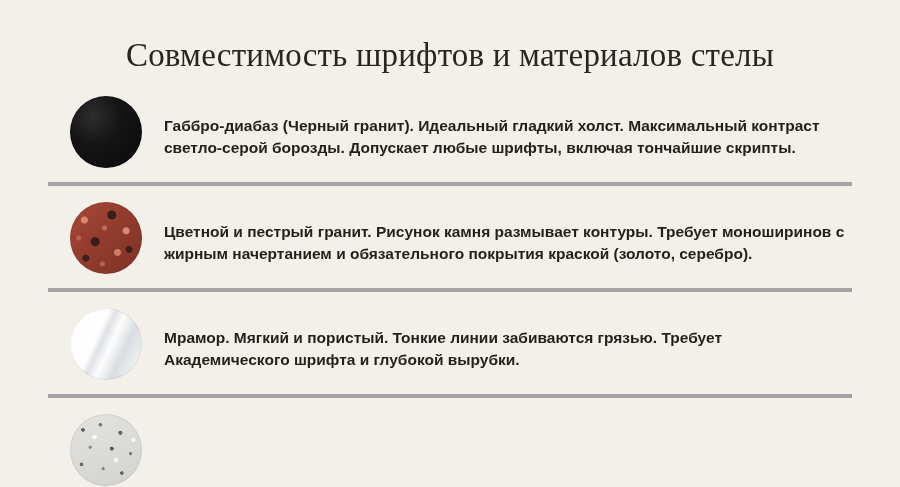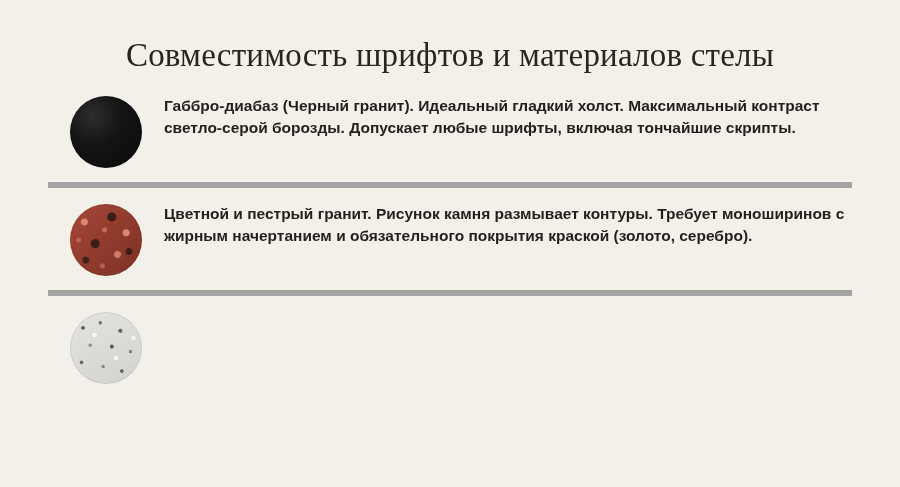--- a/index.html
+++ b/index.html
@@ -32,21 +32,21 @@
     line-height: 1.2;
     white-space: nowrap;
   }
   .rows {
     margin: 0 48px 0 48px;
   }
   .row {
     display: flex;
     align-items: flex-start;
     padding: 14px 0 14px 0;
-    border-top: 6px solid #a3a3a3;
+    border-top: 4px solid #a3a3a3;
   }
   .row.first {
     border-top: none;
     padding-top: 8px;
   }
   .swatch-wrap {
     width: 116px;
     flex: 0 0 116px;
     display: flex;
     justify-content: center;
@@ -60,20 +60,21 @@
     box-shadow: inset 0 0 0 1px rgba(0,0,0,0.08);
   }
   .row-text {
     flex: 1 1 auto;
     font-size: 15.5px;
     line-height: 1.42;
     color: #241f1c;
     font-weight: 700;
     padding-top: 1px;
     padding-right: 4px;
+    margin-top: 20px;
   }
 
   
   .sw-black {
     background:
       radial-gradient(circle at 32% 28%, #2e2e2e 0%, #141414 40%, #0a0a0a 100%);
   }
   .sw-red {
     background-color: #9d4132;
     background-image:
@@ -130,20 +131,26 @@
       <div class="row-text">Габбро-диабаз (Черный гранит). Идеальный гладкий холст. Максимальный контраст светло-серой борозды. Допускает любые шрифты, включая тончайшие скрипты.</div>
     </div>
 
     <div class="row">
       <div class="swatch-wrap">
         <div class="swatch sw-red"></div>
       </div>
       <div class="row-text">Цветной и пестрый гранит. Рисунок камня размывает контуры. Требует моноширинов с жирным начертанием и обязательного покрытия краской (золото, серебро).</div>
     </div>
 
+    <div class="row">
+      <div class="swatch-wrap">
+        <div class="swatch sw-marble"></div>
+      </div>
+      <div class="row-text">Мрамор. Мягкий и пористый. Тонкие линии забиваются грязью. Требует Академического шрифта и глубокой вырубки.</div>
+    </div>
 
     <div class="row">
       <div class="swatch-wrap">
         <div class="swatch sw-concrete"></div>
       </div>
     </div>
 
   </div>
 </div>
 

